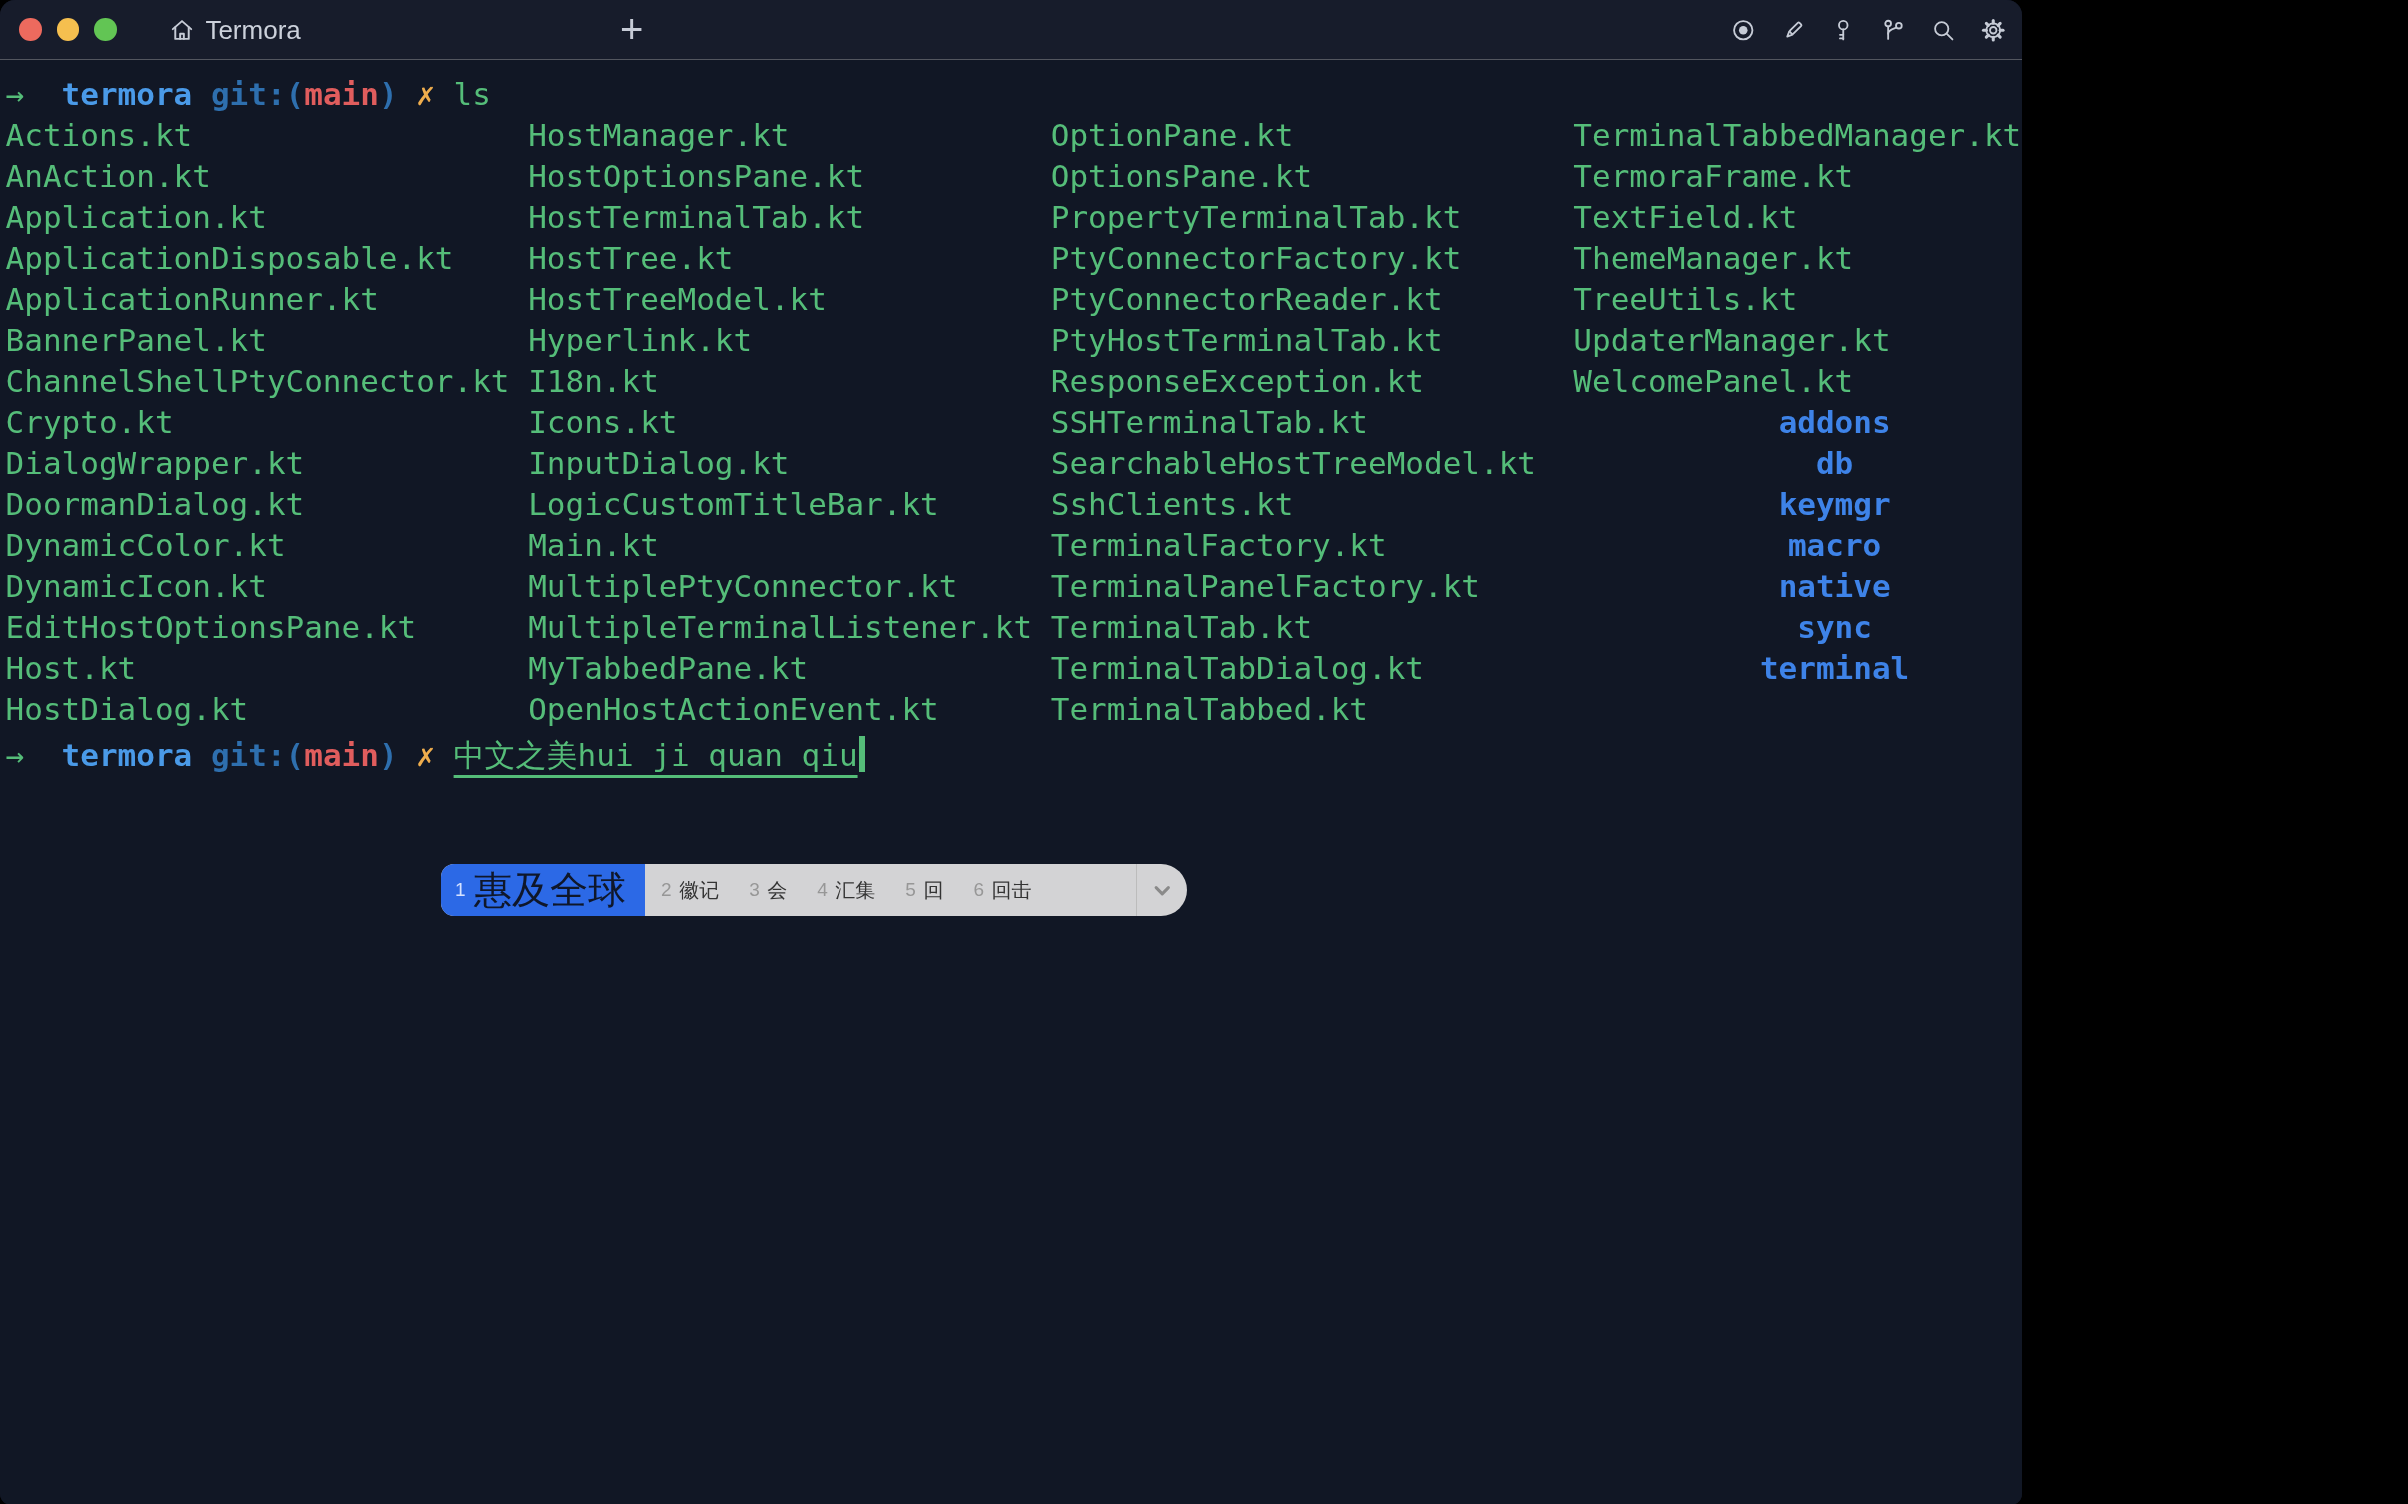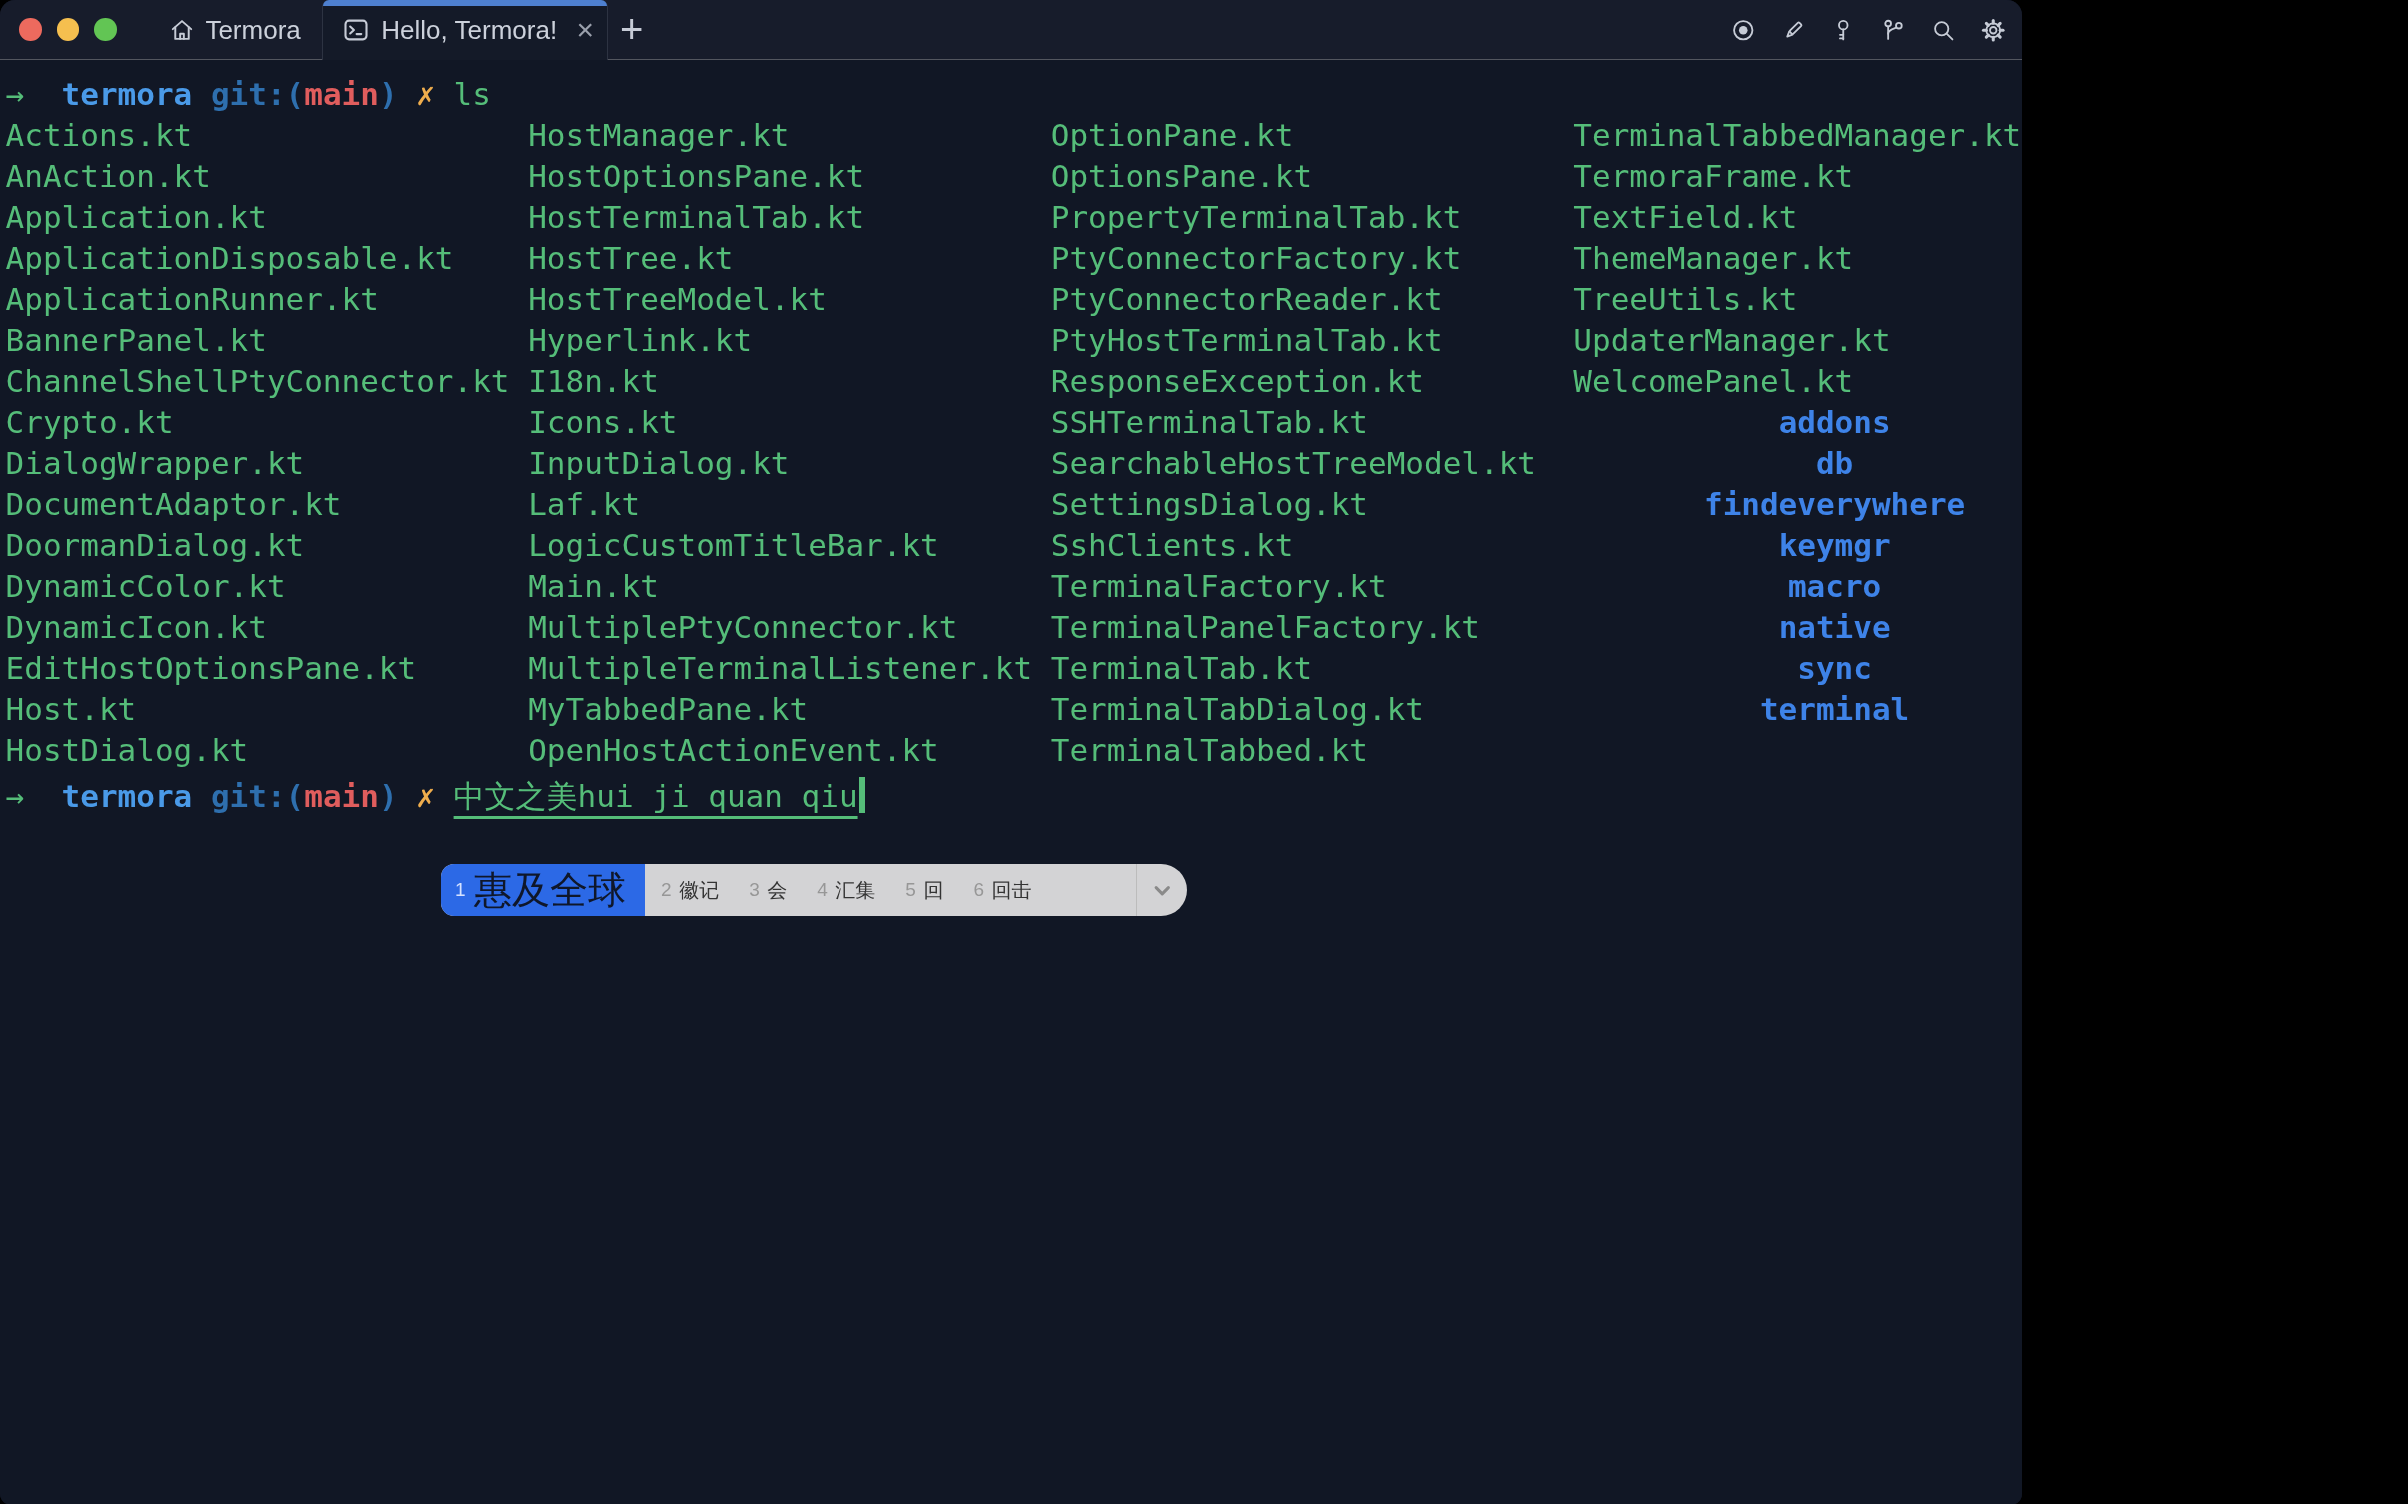--- a/index.html
+++ b/index.html
@@ -96,30 +96,20 @@
 
     <div class="app-title">
       <svg class="ticon" width="26" height="26" viewBox="0 0 24 24">
         <path d="M3.5 11.2 L12 3.8 L20.5 11.2"></path>
         <path d="M5.8 9.5 V20.2 H18.2 V9.5"></path>
         <path d="M10.3 20.2 V15.4 H13.7 V20.2"></path>
       </svg>
       <span class="label">Termora</span>
     </div>
 
-    <div class="tab">
-      <div class="tab-accent"></div>
-      <svg class="ticon" width="28" height="28" viewBox="0 0 24 24">
-        <rect x="3" y="4" width="18" height="16" rx="3"></rect>
-        <polyline points="7,9 10.2,12 7,15"></polyline>
-        <line x1="12.5" y1="15.5" x2="16.5" y2="15.5"></line>
-      </svg>
-      <span class="label">Hello, Termora!</span>
-      <span class="tab-close">×</span>
-    </div>
 
     <div class="new-tab">+</div>
 
     <div class="toolbar-icons">
       <svg class="icn ticon" viewBox="0 0 24 24">
         <circle cx="12" cy="12" r="9"></circle>
         <circle cx="12" cy="12" r="4.2" fill="#c6cbd6" stroke="none"></circle>
       </svg>
       <svg class="icn ticon" viewBox="0 0 24 24">
         <g transform="rotate(45 12 12)">
@@ -163,21 +153,20 @@
         <div class="tline"><span class="c-arrow">→</span><span class="c-plain">  </span><span class="c-cwd">termora</span><span class="c-plain"> </span><span class="c-git">git:(</span><span class="c-branch">main</span><span class="c-git">)</span><span class="c-plain"> </span><span class="c-dirty">✗</span><span class="c-plain"> </span><span class="c-cmd">ls</span></div>
         <div class="tline"><span class="cell file">Actions.kt</span><span class="cell file">HostManager.kt</span><span class="cell file">OptionPane.kt</span><span class="cell file">TerminalTabbedManager.kt</span></div>
         <div class="tline"><span class="cell file">AnAction.kt</span><span class="cell file">HostOptionsPane.kt</span><span class="cell file">OptionsPane.kt</span><span class="cell file">TermoraFrame.kt</span></div>
         <div class="tline"><span class="cell file">Application.kt</span><span class="cell file">HostTerminalTab.kt</span><span class="cell file">PropertyTerminalTab.kt</span><span class="cell file">TextField.kt</span></div>
         <div class="tline"><span class="cell file">ApplicationDisposable.kt</span><span class="cell file">HostTree.kt</span><span class="cell file">PtyConnectorFactory.kt</span><span class="cell file">ThemeManager.kt</span></div>
         <div class="tline"><span class="cell file">ApplicationRunner.kt</span><span class="cell file">HostTreeModel.kt</span><span class="cell file">PtyConnectorReader.kt</span><span class="cell file">TreeUtils.kt</span></div>
         <div class="tline"><span class="cell file">BannerPanel.kt</span><span class="cell file">Hyperlink.kt</span><span class="cell file">PtyHostTerminalTab.kt</span><span class="cell file">UpdaterManager.kt</span></div>
         <div class="tline"><span class="cell file">ChannelShellPtyConnector.kt</span><span class="cell file">I18n.kt</span><span class="cell file">ResponseException.kt</span><span class="cell file">WelcomePanel.kt</span></div>
         <div class="tline"><span class="cell file">Crypto.kt</span><span class="cell file">Icons.kt</span><span class="cell file">SSHTerminalTab.kt</span><span class="cell dir">addons</span></div>
         <div class="tline"><span class="cell file">DialogWrapper.kt</span><span class="cell file">InputDialog.kt</span><span class="cell file">SearchableHostTreeModel.kt</span><span class="cell dir">db</span></div>
-        <div class="tline"><span class="cell file">DocumentAdaptor.kt</span><span class="cell file">Laf.kt</span><span class="cell file">SettingsDialog.kt</span><span class="cell dir">findeverywhere</span></div>
         <div class="tline"><span class="cell file">DoormanDialog.kt</span><span class="cell file">LogicCustomTitleBar.kt</span><span class="cell file">SshClients.kt</span><span class="cell dir">keymgr</span></div>
         <div class="tline"><span class="cell file">DynamicColor.kt</span><span class="cell file">Main.kt</span><span class="cell file">TerminalFactory.kt</span><span class="cell dir">macro</span></div>
         <div class="tline"><span class="cell file">DynamicIcon.kt</span><span class="cell file">MultiplePtyConnector.kt</span><span class="cell file">TerminalPanelFactory.kt</span><span class="cell dir">native</span></div>
         <div class="tline"><span class="cell file">EditHostOptionsPane.kt</span><span class="cell file">MultipleTerminalListener.kt</span><span class="cell file">TerminalTab.kt</span><span class="cell dir">sync</span></div>
         <div class="tline"><span class="cell file">Host.kt</span><span class="cell file">MyTabbedPane.kt</span><span class="cell file">TerminalTabDialog.kt</span><span class="cell dir">terminal</span></div>
         <div class="tline"><span class="cell file">HostDialog.kt</span><span class="cell file">OpenHostActionEvent.kt</span><span class="cell file">TerminalTabbed.kt</span></div>
         <div class="tline"><span class="c-arrow">→</span><span class="c-plain">  </span><span class="c-cwd">termora</span><span class="c-plain"> </span><span class="c-git">git:(</span><span class="c-branch">main</span><span class="c-git">)</span><span class="c-plain"> </span><span class="c-dirty">✗</span><span class="c-plain"> </span><span class="c-ime">中文之美hui ji quan qiu</span><span class="cursor-beam"></span></div>
       </div>
 
     <div class="ime-bar">

